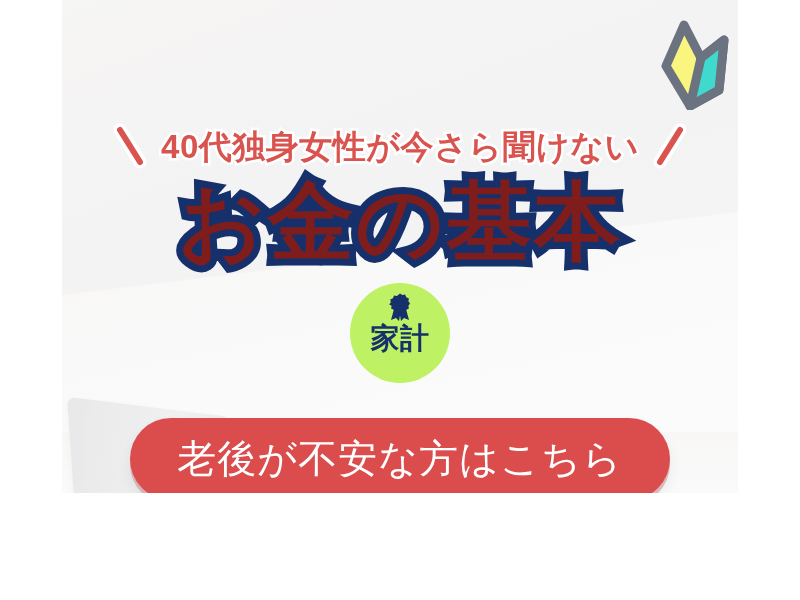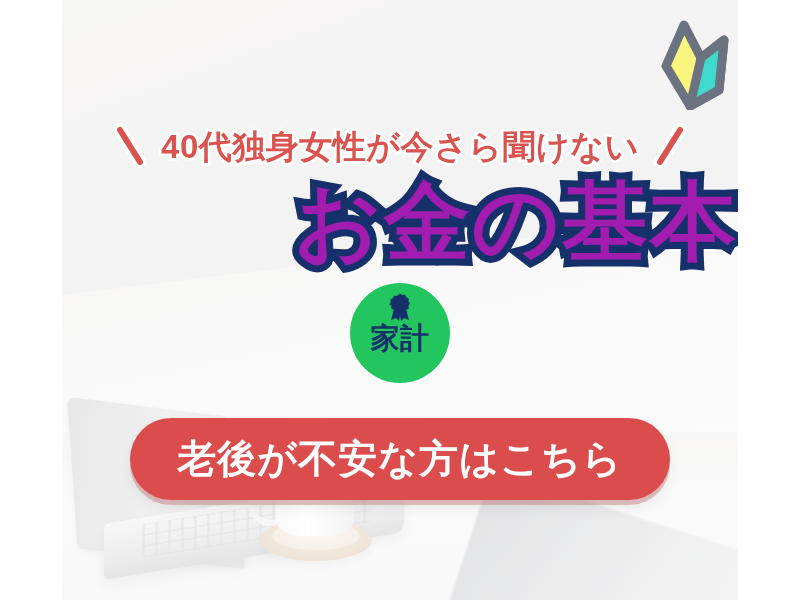--- a/index.html
+++ b/index.html
@@ -21,21 +21,21 @@
     height: 600px;
     background: #ffffff;
   }
 
   
   .banner {
     position: absolute;
     left: 62px;
     top: 0;
     width: 676px;
-    height: 600px;
+    height: 493px;
     overflow: hidden;
     background: #efefef;
   }
 
   
   .bg-wall {
     position: absolute;
     left: 0; top: 0; right: 0; bottom: 0;
     background: linear-gradient(160deg, #f0efee 0%, #eceaea 38%, #eeecec 60%, #f2f1f0 100%);
   }
@@ -215,46 +215,46 @@
       0 0 2px #ffffff,
       0 0 4px rgba(255,255,255,0.9);
   }
 
   
   .title {
     position: absolute;
     left: 0;
     top: 178px;
     width: 676px;
-    text-align: right;
+    text-align: center;
     font-size: 86px;
     font-weight: 700;
     line-height: 1;
     letter-spacing: 2px;
-    color: #a21caf;
+    color: #7f1d1d;
     -webkit-text-stroke: 14px #15306b;
     paint-order: stroke fill;
     white-space: nowrap;
   }
 
   
   .badges {
     position: absolute;
     left: 0;
     top: 283px;
     width: 676px;
     display: flex;
     justify-content: center;
     gap: 13px;
   }
   .badge {
     width: 100px;
     height: 100px;
     border-radius: 50%;
-    background: #22c55e;
+    background: #bef264;
     display: flex;
     flex-direction: column;
     align-items: center;
     justify-content: flex-start;
     padding-top: 9px;
     box-sizing: border-box;
   }
   .badge-icon {
     width: 30px;
     height: 30px;
@@ -281,21 +281,21 @@
   }
   .cta {
     width: 540px;
     height: 82px;
     border: none;
     border-radius: 41px;
     background: #db4c4c;
     color: #ffffff;
     font-family: inherit;
     font-size: 39px;
-    font-weight: 700;
+    font-weight: 400;
     letter-spacing: 1px;
     line-height: 82px;
     text-align: center;
     padding: 0;
     cursor: pointer;
     box-shadow: 0 5px 0 rgba(198,120,120,0.45), 0 8px 14px rgba(0,0,0,0.07);
     white-space: nowrap;
   }
 </style>
 </head>

